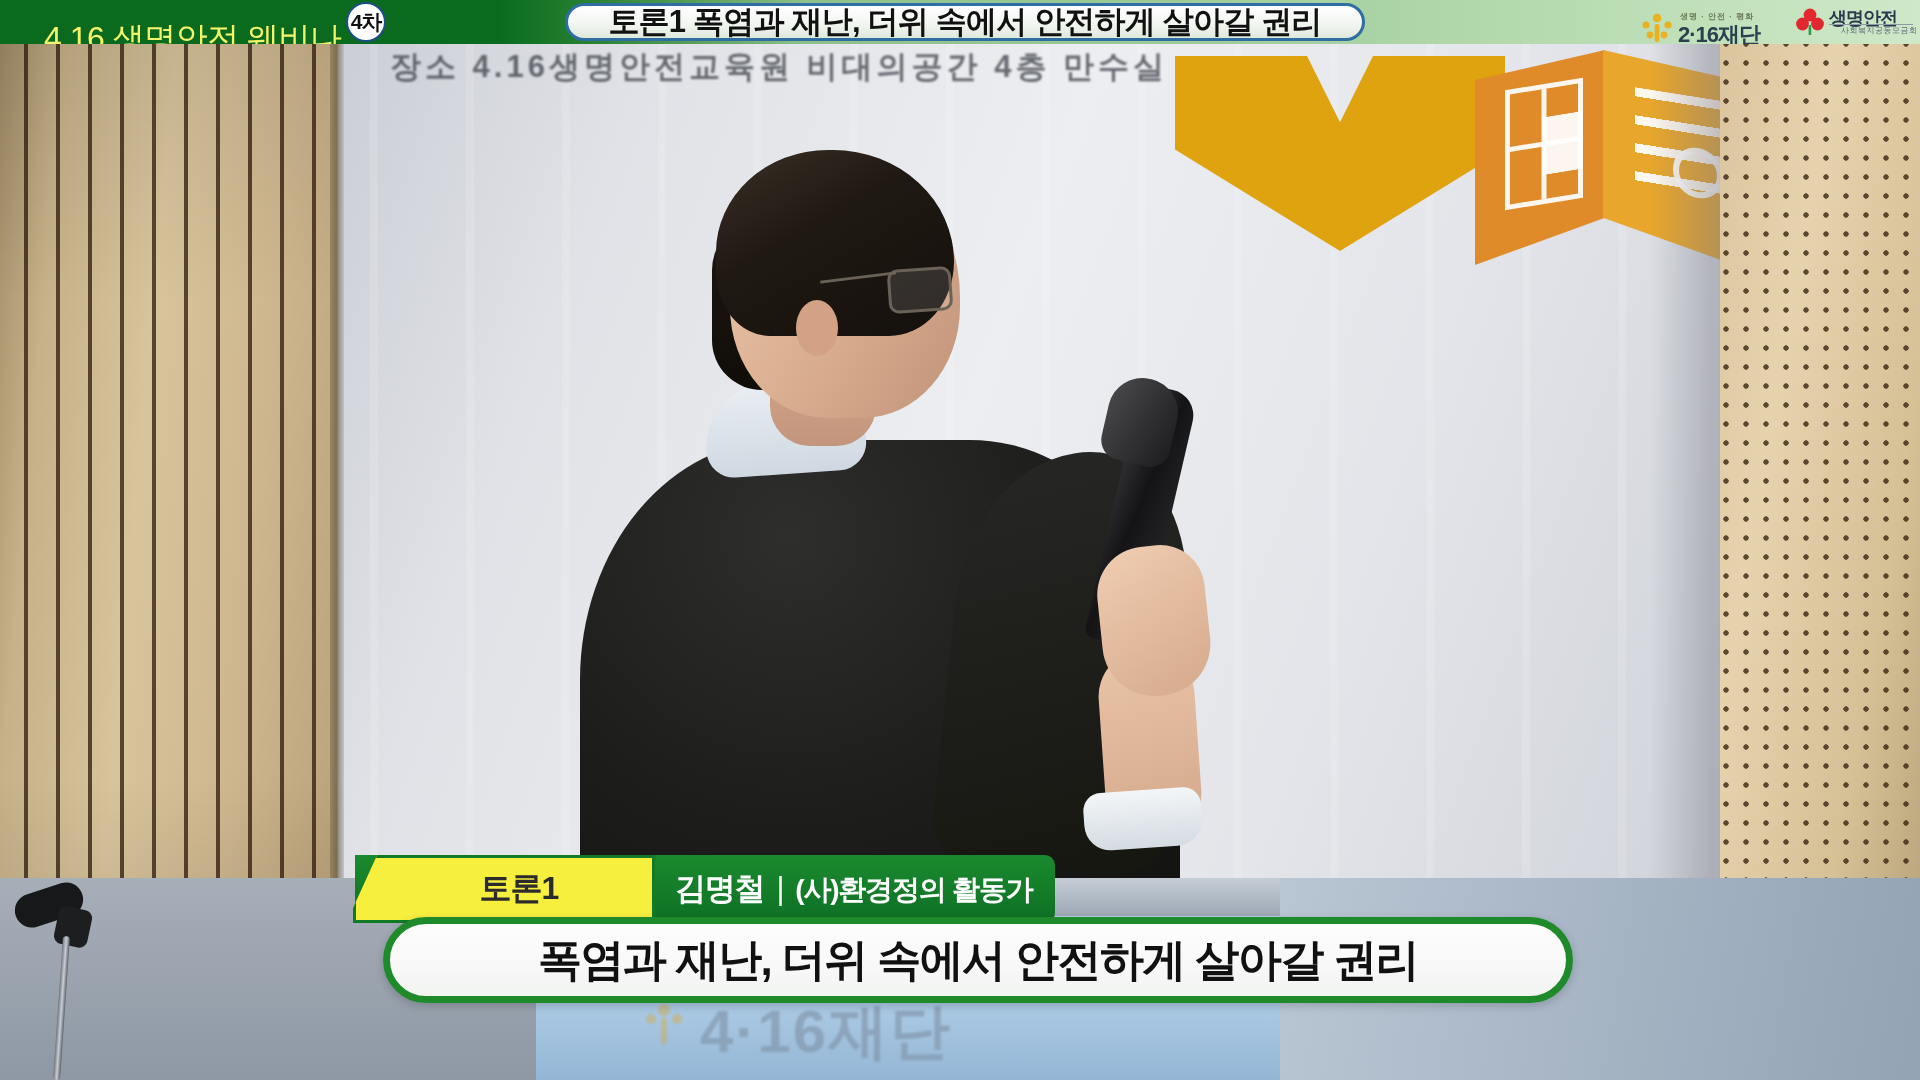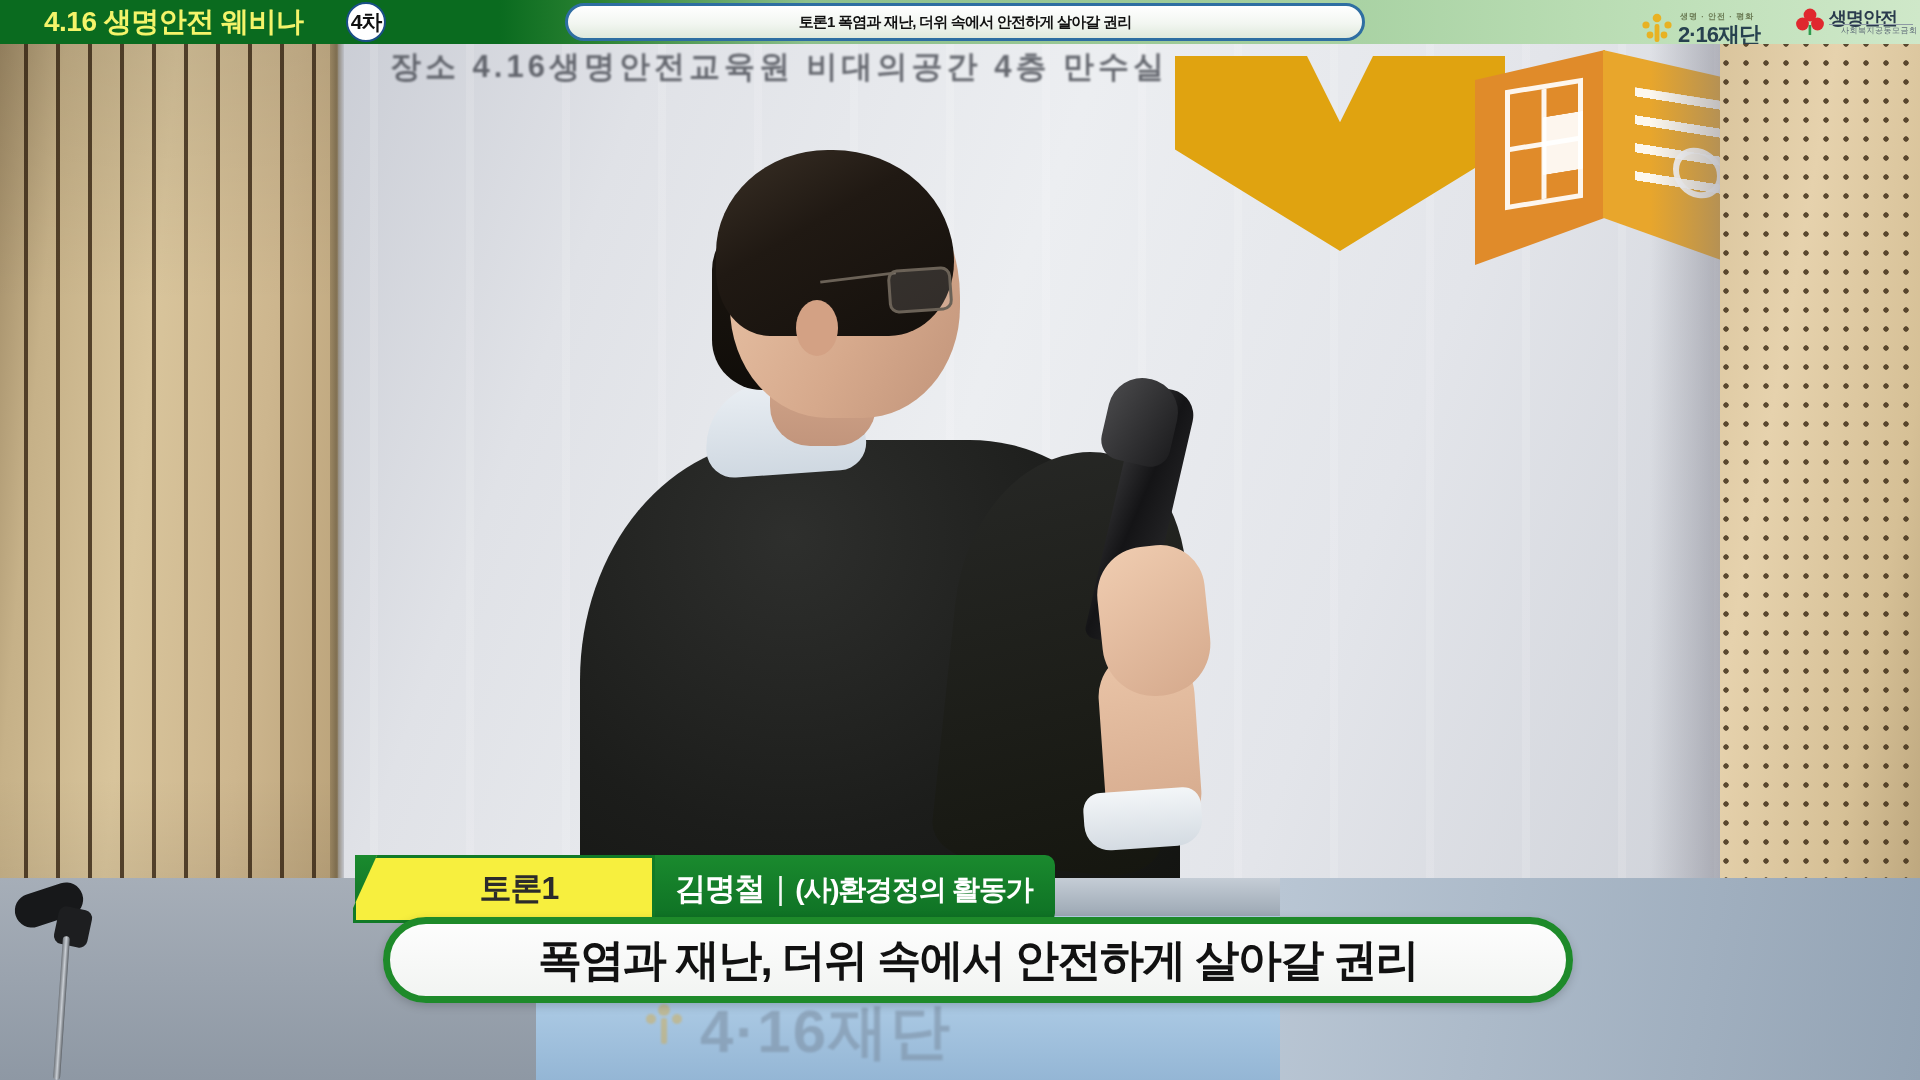--- a/index.html
+++ b/index.html
@@ -241,38 +241,38 @@
 
   
   .header{
     position:absolute; left:0; top:0; width:1920px; height:44px;
     background:linear-gradient(90deg,
       #0a6b1f 0%, #0a6b1f 26%, #2a8232 31%,
       #8dc08c 42%, #9ecb99 62%, #b8dcb2 82%, #cfe8c9 100%);
     overflow:hidden;
   }
   .header-left-title{
-    position:absolute; left:44px; top:0; height:44px; line-height:44px;
-    font-size:28px; font-weight:700; color:#f4f46a; letter-spacing:-.5px;
+    position:absolute; left:44px; top:16px; height:44px; line-height:44px;
+    font-size:32px; font-weight:400; color:#f4f46a; letter-spacing:-.5px;
     white-space:nowrap;
   }
   .badge-round{
     position:absolute; left:346px; top:2px; width:40px; height:40px;
     border-radius:50%; background:#fff; border:2px solid #1a4f86;
     display:flex; align-items:center; justify-content:center;
     font-size:21px; font-weight:800; color:#111; letter-spacing:-1px;
   }
   .header-pill{
     position:absolute; left:565px; top:3px; width:800px; height:38px;
     border-radius:19px; border:3px solid #2e6ea2;
     background:linear-gradient(180deg,#ffffff 0%,#f2f6f1 55%,#dfe9dc 100%);
     display:flex; align-items:center; justify-content:center;
   }
   .header-pill-text{
-    font-size:15px; font-weight:800; color:#111; letter-spacing:-.8px; white-space:nowrap;
+    font-size:31px; font-weight:800; color:#111; letter-spacing:-.8px; white-space:nowrap;
   }
 
   
   .logo-416{ position:absolute; left:1640px; top:10px; width:130px; height:36px; }
   .logo-416-mark{ position:absolute; left:0; top:2px; width:34px; height:32px; }
   .logo-416-sub{
     position:absolute; left:40px; top:1px; font-size:8px; color:#6a7a53;
     letter-spacing:1px; white-space:nowrap; font-weight:700;
   }
   .logo-416-name{

